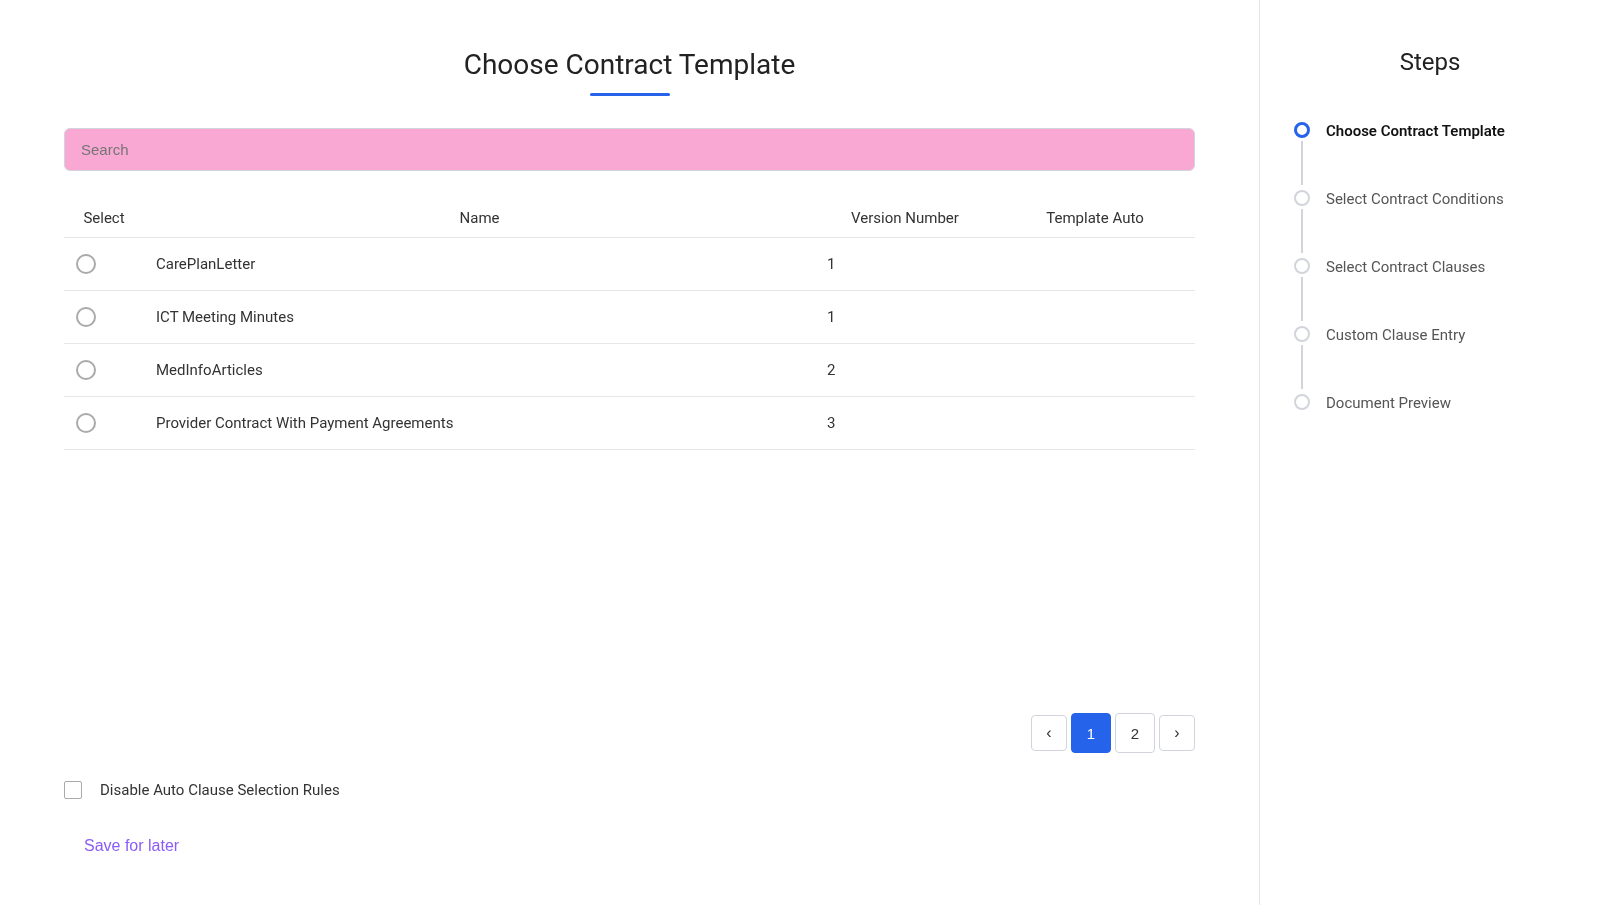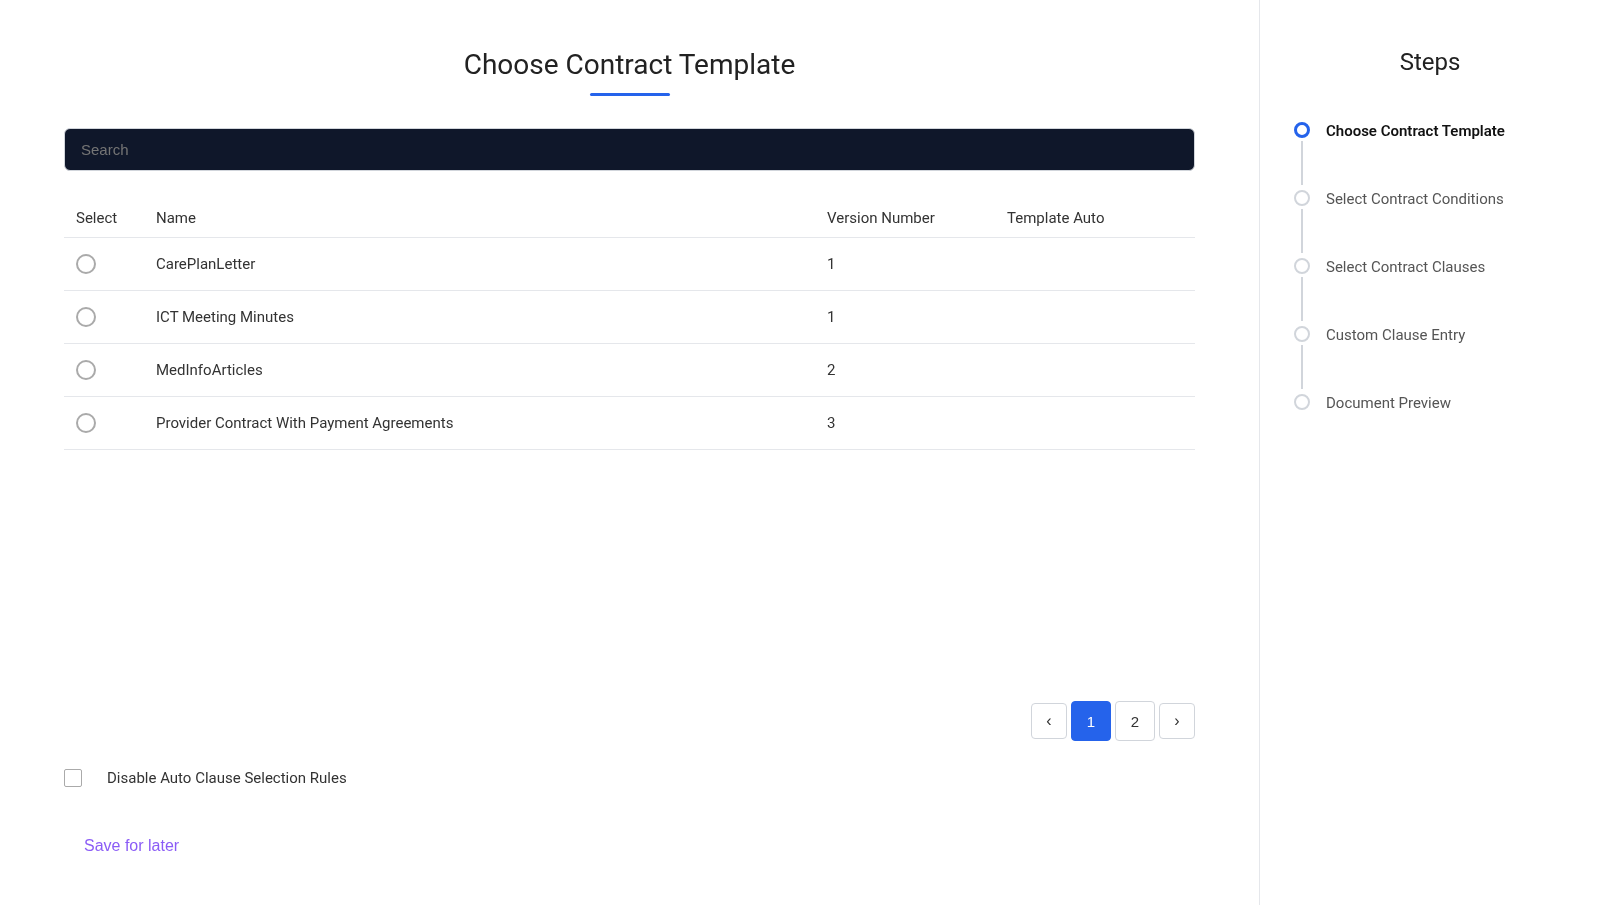--- a/index.html
+++ b/index.html
@@ -38,35 +38,35 @@
     }
 
     .search-input {
       width: 100%;
       padding: 12px 16px;
       font-size: 15px;
       border: 1px solid #d1d5db;
       border-radius: 6px;
       outline: none;
       color: #666;
-      background: #0f172a;
+      background: #f9a8d4;
       margin-bottom: 28px;
     }
 
     .table-container {
       flex: 1;
     }
 
     table {
       width: 100%;
       border-collapse: collapse;
     }
 
     thead th {
-      text-align: left;
+      text-align: center;
       font-weight: 400;
       font-size: 15px;
       color: #333;
       padding: 10px 12px;
       border-bottom: 1px solid #e5e7eb;
     }
 
     thead th.col-select {
       width: 80px;
     }
@@ -141,22 +141,22 @@
     .page-btn.active {
       background: #2563eb;
       color: #fff;
       border-color: #2563eb;
       font-weight: 500;
     }
 
     .checkbox-row {
       display: flex;
       align-items: center;
-      gap: 25px;
-      margin-bottom: 40px;
+      gap: 18px;
+      margin-bottom: 28px;
     }
 
     .checkbox-input {
       width: 18px;
       height: 18px;
       border: 1px solid #aaa;
       cursor: pointer;
       appearance: none;
       -webkit-appearance: none;
       background: #fff;

